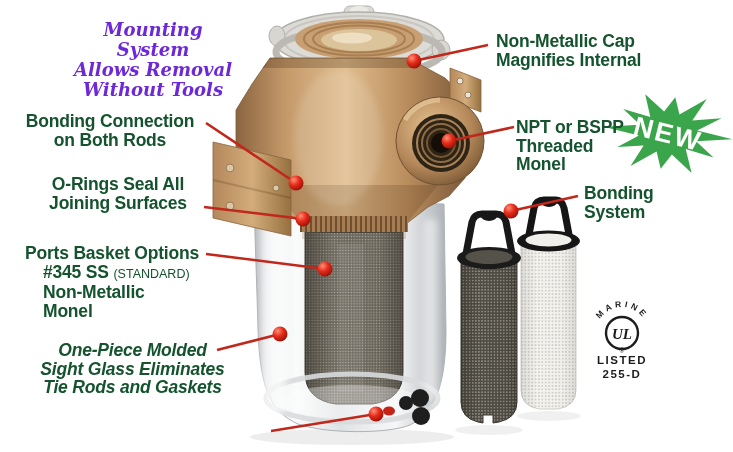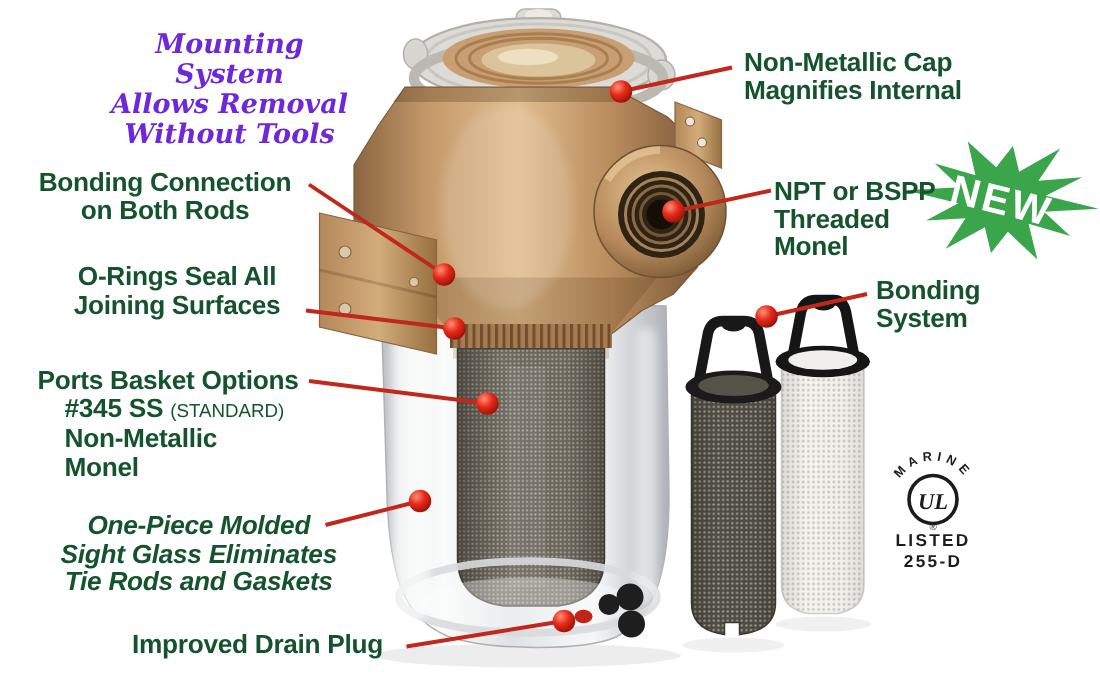--- a/index.html
+++ b/index.html
@@ -233,23 +233,20 @@
     <div class="opt">Non-Metallic</div>
     <div class="opt">Monel</div>
   </div>
 
   <div class="lbl c" style="left:30px;top:341px;width:205px;">
     <div>One-Piece Molded</div>
     <div>Sight Glass Eliminates</div>
     <div>Tie Rods and Gaskets</div>
   </div>
 
-  <div class="lbl" style="left:88px;top:420px;width:200px;">
-    <div>Improved Drain Plug</div>
-  </div>
 
   <div class="lbl" style="left:496px;top:32px;width:175px;">
     <div>Non-Metallic Cap</div>
     <div>Magnifies Internal</div>
   </div>
 
   <div class="lbl" style="left:516px;top:118px;width:120px;">
     <div>NPT or BSPP</div>
     <div>Threaded</div>
     <div>Monel</div>

